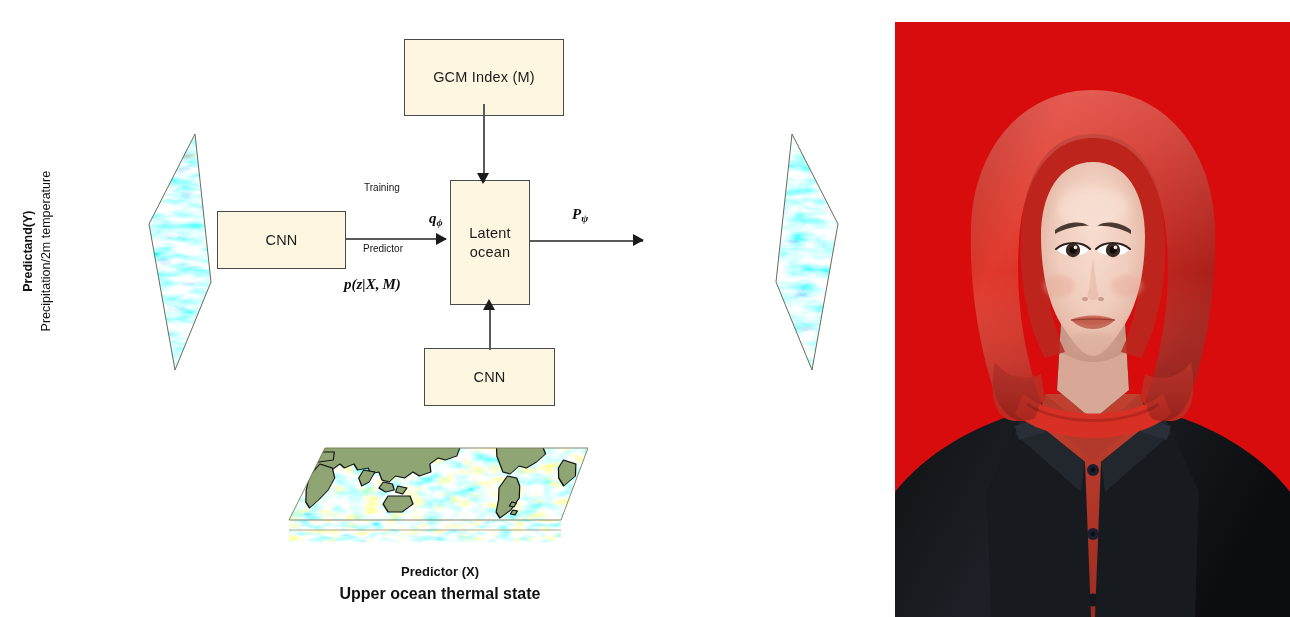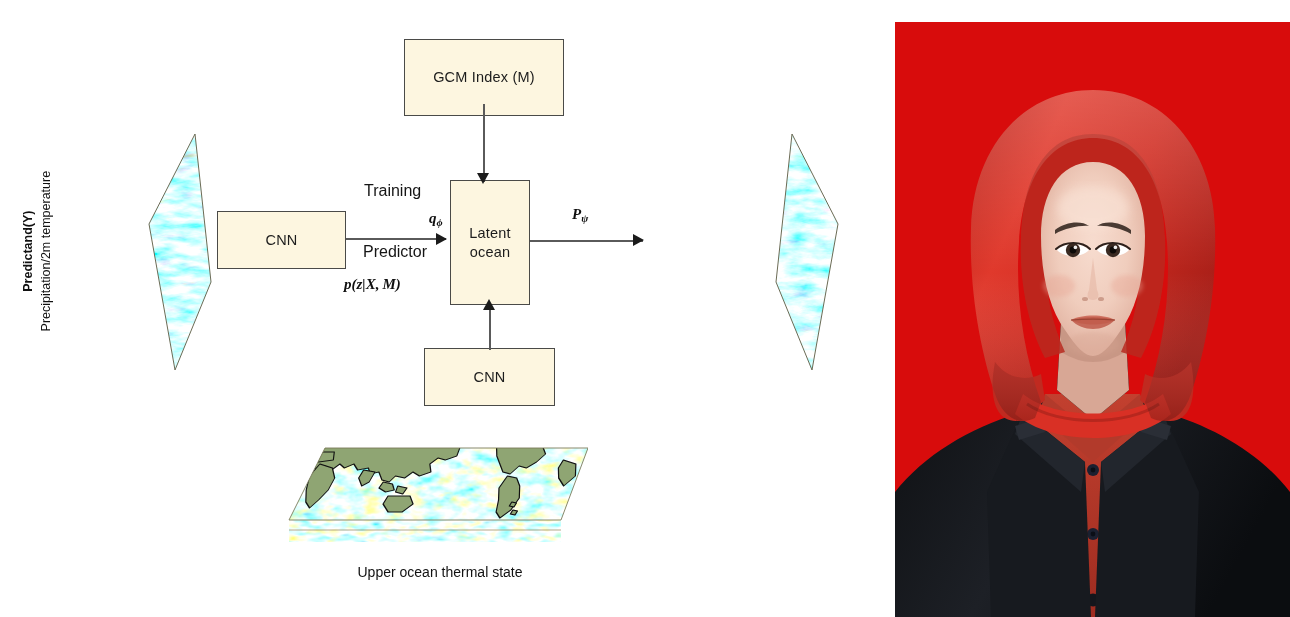--- a/index.html
+++ b/index.html
@@ -58,21 +58,21 @@
     border-top:6px solid transparent;border-bottom:6px solid transparent;
     border-left:11px solid #1b1b1b;
   }
   #ar-gcm{left:477px;top:173px;}
   #ar-cnnleft{left:436px;top:233px;}
   #ar-latent-tcnn{left:633px;top:234px;}
   #ar-cnnbottom{left:483px;top:299px;}
 
   
   .edge-label{
-    position:absolute;color:#151515;font-size:16px;white-space:nowrap;
+    position:absolute;color:#151515;font-size:10px;white-space:nowrap;
   }
   .math{
     font-family:"Liberation Serif","DejaVu Serif",serif;
     font-weight:700;font-style:italic;font-size:15px;color:#101010;
   }
   .math .sub{font-size:10.5px;font-style:italic;vertical-align:-0.28em;}
   .math .up{font-style:italic;}
   #lb-training{left:364px;top:182px;}
   #lb-qphi{left:390px;top:210px;margin-left:39px;}
   #lb-forecast{left:363px;top:243px;}
@@ -93,21 +93,21 @@
     transform:rotate(-90deg);transform-origin:center center;
     text-align:center;color:#111;
   }
   #label-predictand .ttl{font-weight:700;font-size:12.5px;display:block;line-height:1.45;}
   #label-predictand .sub2{font-weight:400;font-size:12.5px;display:block;line-height:1.45;}
 
   #label-predictor{
     position:absolute;left:330px;top:562px;width:220px;text-align:center;color:#111;
   }
   #label-predictor .ttl{font-weight:700;font-size:13px;display:block;line-height:1.5;}
-  #label-predictor .sub2{font-weight:400;font-size:14px;display:block;line-height:1.5;}
+  #label-predictor .sub2{font-weight:700;font-size:16px;display:block;line-height:1.5;}
 
   
   #photo-panel{
     position:absolute;left:895px;top:22px;width:395px;height:595px;
     background:#d80c0c;overflow:hidden;
   }
   #photo-panel svg{display:block;}
 </style>
 </head>
 <body>
@@ -290,20 +290,21 @@
       <polygon points="42,6 305,6 278,78 6,78" fill="none" stroke="#7a7a5a" stroke-width="0.9"></polygon>
     </svg>
   </div>
 
   <div id="label-predictand" class="nosel">
     <span class="ttl">Predictand(Y)</span>
     <span class="sub2">Precipitation/2m temperature</span>
   </div>
 
   <div id="label-predictor" class="nosel">
+    <span class="ttl">Predictor (X)</span>
     <span class="sub2">Upper ocean thermal state</span>
   </div>
 
 </div>
 
 <div id="photo-panel">
   <svg width="395" height="595" viewBox="0 0 395 595" aria-hidden="true">
     <defs>
       <linearGradient id="hijabG" x1="0" y1="0" x2="1" y2="0.6">
         <stop offset="0%" stop-color="#b8251c"></stop>

